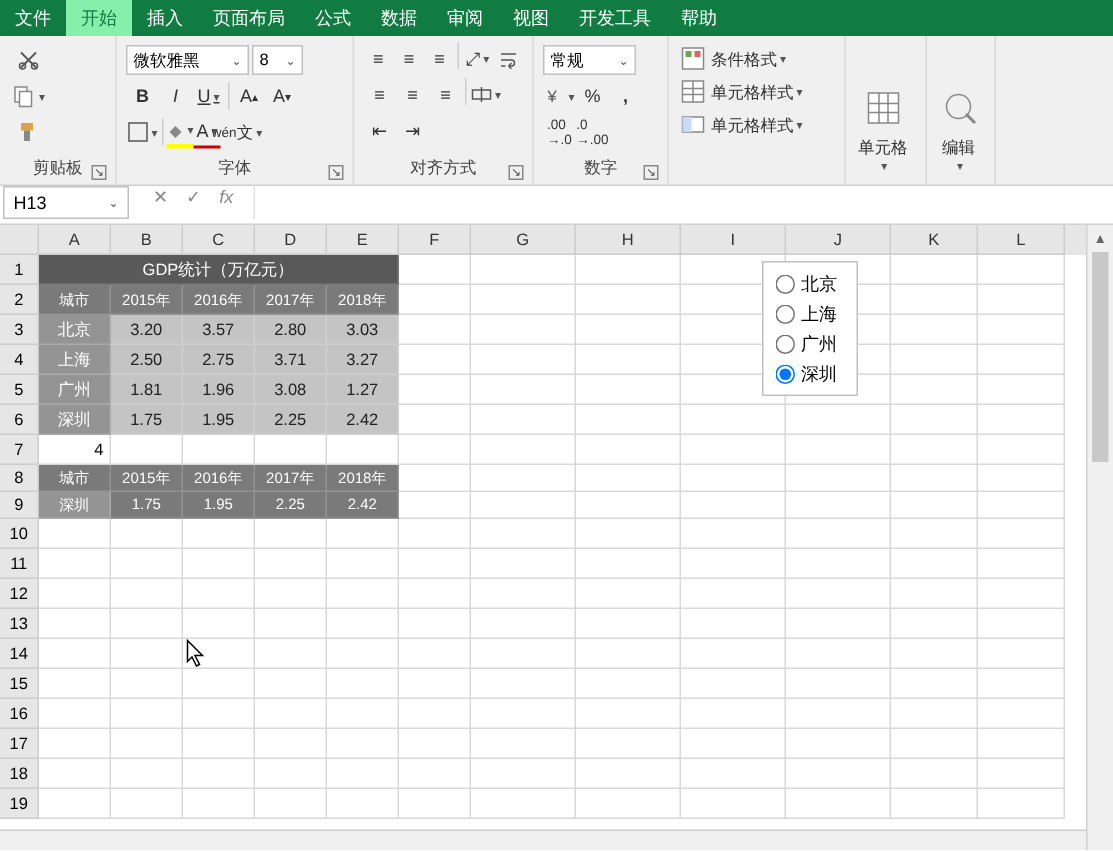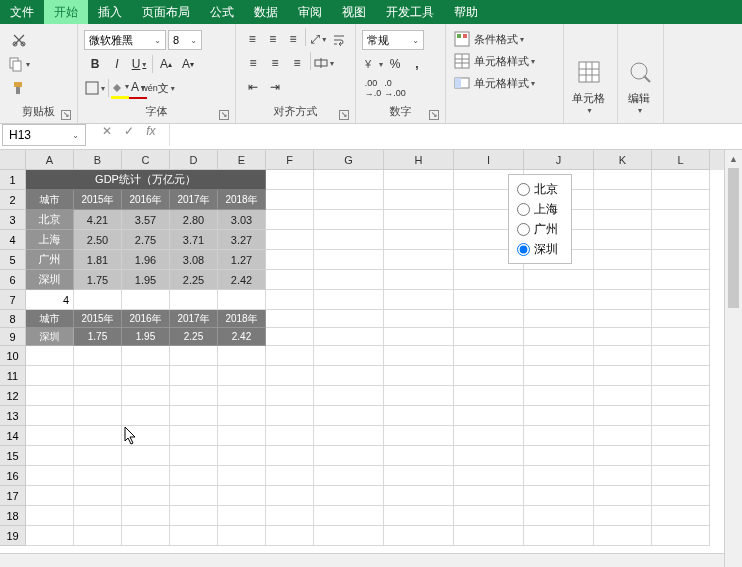--- a/index.html
+++ b/index.html
@@ -358,21 +358,21 @@
           <div class="cell" style="width: 48px;"></div>
           <div class="cell" style="width: 70px;"></div>
           <div class="cell" style="width: 70px;"></div>
           <div class="cell" style="width: 70px;"></div>
           <div class="cell" style="width: 70px;"></div>
           <div class="cell" style="width: 58px;"></div>
           <div class="cell" style="width: 58px;"></div>
         </div>
         <div class="crow">
           <div class="cell tbl-rowhdr" style="width: 48px;">北京</div>
-          <div class="cell tbl-data" style="width: 48px;">4.21</div>
+          <div class="cell tbl-data" style="width: 48px;">3.20</div>
           <div class="cell tbl-data" style="width: 48px;">3.57</div>
           <div class="cell tbl-data" style="width: 48px;">2.80</div>
           <div class="cell tbl-data" style="width: 48px;">3.03</div>
           <div class="cell" style="width: 48px;"></div>
           <div class="cell" style="width: 70px;"></div>
           <div class="cell" style="width: 70px;"></div>
           <div class="cell" style="width: 70px;"></div>
           <div class="cell" style="width: 70px;"></div>
           <div class="cell" style="width: 58px;"></div>
           <div class="cell" style="width: 58px;"></div>

